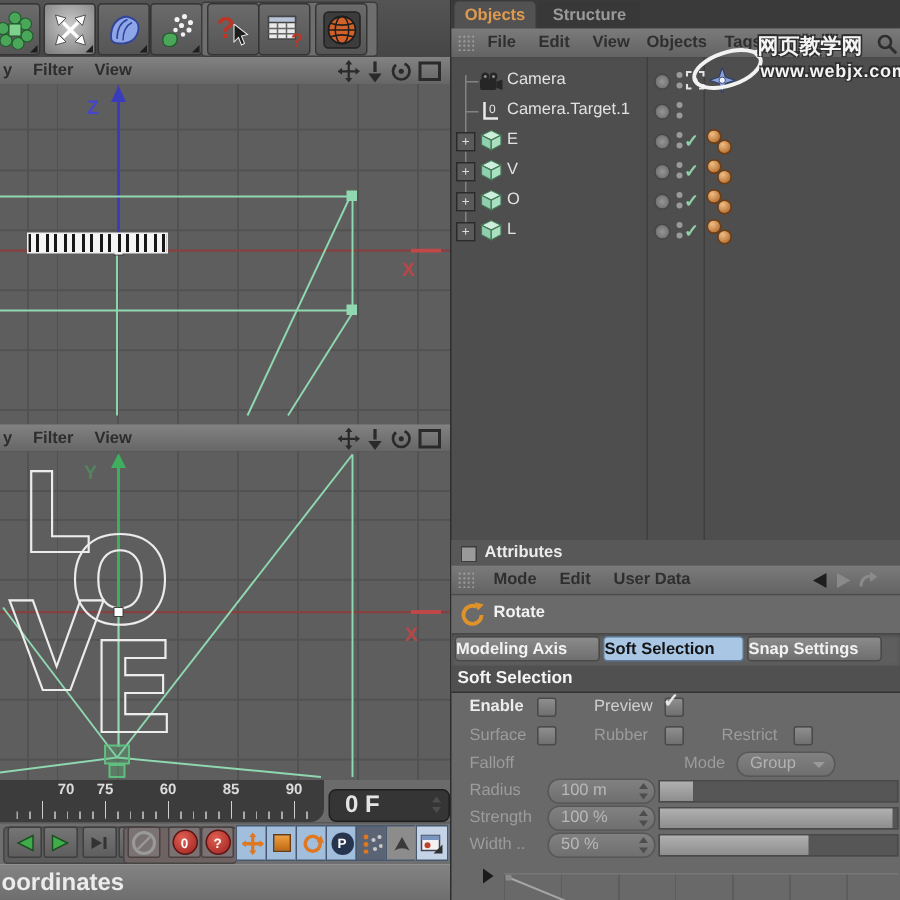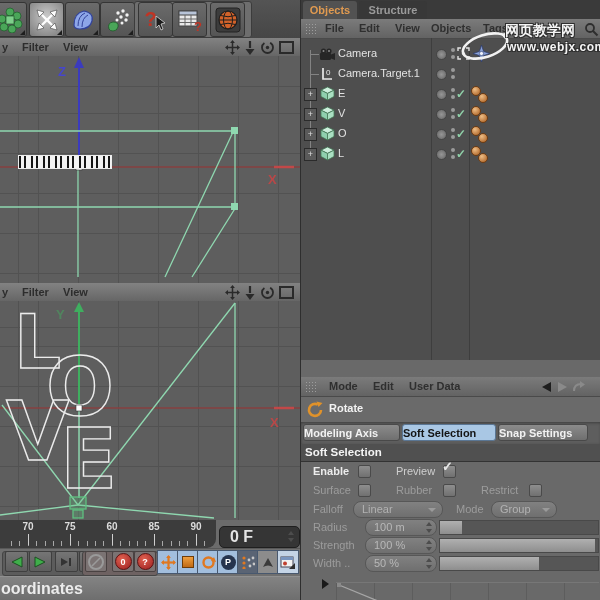--- a/index.html
+++ b/index.html
@@ -290,21 +290,21 @@
         </g>
         <rect x="76" y="104" width="6" height="6" fill="#ffffff" stroke="#333" stroke-width=".6"></rect>
       </svg>
       <span class="axlabel" style="left:56px;top:6px;color:#4a9a5f;opacity:.65;">Y</span>
       <span class="axlabel" style="left:270px;top:114px;color:#b84848;">X</span>
     </div>
   </div>
 
   <div class="abs" style="left:0;top:520px;width:300px;height:28px;background:#6b6b6b;">
     <div class="abs tlstrip" style="top:0;">
-      <span class="tnum" style="left:17px;">70</span>
+      <span class="tnum" style="left:33px;">70</span>
       <span class="tnum" style="left:59px;">75</span>
       <span class="tnum" style="left:101px;">60</span>
       <span class="tnum" style="left:143px;">85</span>
       <span class="tnum" style="left:185px;">90</span>
       <div class="ruler"></div>
     </div>
     <div class="abs ffield" style="top:6px;">
       <span style="position:absolute;left:10px;">0 F</span>
       <div class="stepper" style="right:5px;top:4px;"></div>
     </div>
@@ -528,20 +528,24 @@
       <div class="vdot" style="left:135px;top:5px;"></div>
       <div class="mdot" style="left:150px;top:4px;"></div>
       <div class="mdot" style="left:150px;top:11px;"></div>
       <span class="chk" style="left:155px;top:3px;">✓</span>
       <div class="obdot" style="left:170px;top:2px;"></div>
       <div class="obdot" style="left:177px;top:9px;"></div>
     </div>
   </div>
 
   <div class="abs attrpanel">
+    <div class="atitle">
+      <div style="position:absolute;left:6px;top:4px;width:9px;height:9px;background:#9a9a9a;border:1px solid #3c3c3c;"></div>
+      <span style="position:absolute;left:22px;">Attributes</span>
+    </div>
     <div class="pmenubar" style="top:17px;">
       <div class="handle"></div>
       <span style="left:28px;">Mode</span>
       <span style="left:72px;">Edit</span>
       <span style="left:108px;">User Data</span>
       <svg width="11" height="12" style="position:absolute;left:240px;top:4px;">
           <polygon points="10,1 10,11 1,6" fill="#1e1e1e"></polygon>
         </svg>
       <svg width="11" height="12" style="position:absolute;left:256px;top:4px;">
           <polygon points="1,1 1,11 10,6" fill="#8a8a8a"></polygon>
@@ -574,24 +578,20 @@
     <span style="position:absolute;left:141px;top:99px;color:#e6e6e6;font-size:13px;font-weight:bold;">✓</span>
 
     <span class="flabel" style="left:12px;top:124px;">Surface</span>
     <div class="cbox" style="left:57px;top:124px;"></div>
     <span class="flabel" style="left:95px;top:124px;">Rubber</span>
     <div class="cbox" style="left:142px;top:124px;"></div>
     <span class="flabel" style="left:180px;top:124px;">Restrict</span>
     <div class="cbox" style="left:228px;top:124px;"></div>
 
     <span class="flabel" style="left:12px;top:143px;">Falloff</span>
-    <div class="dd" style="left:52px;top:141px;width:88px;">
-      <span style="position:absolute;left:8px;">Linear</span>
-      <div class="ddarrow"></div>
-    </div>
     <span class="flabel" style="left:155px;top:143px;">Mode</span>
     <div class="dd" style="left:190px;top:141px;width:64px;text-align:right;">
       <span style="position:absolute;left:8px;">Group</span>
       <div class="ddarrow"></div>
     </div>
 
     <span class="flabel" style="left:12px;top:161px;">Radius</span>
     <div class="nfield" style="left:64px;top:159px;width:70px;">
       <span style="position:absolute;left:8px;">100 m</span>
       <div class="stepper"></div>

